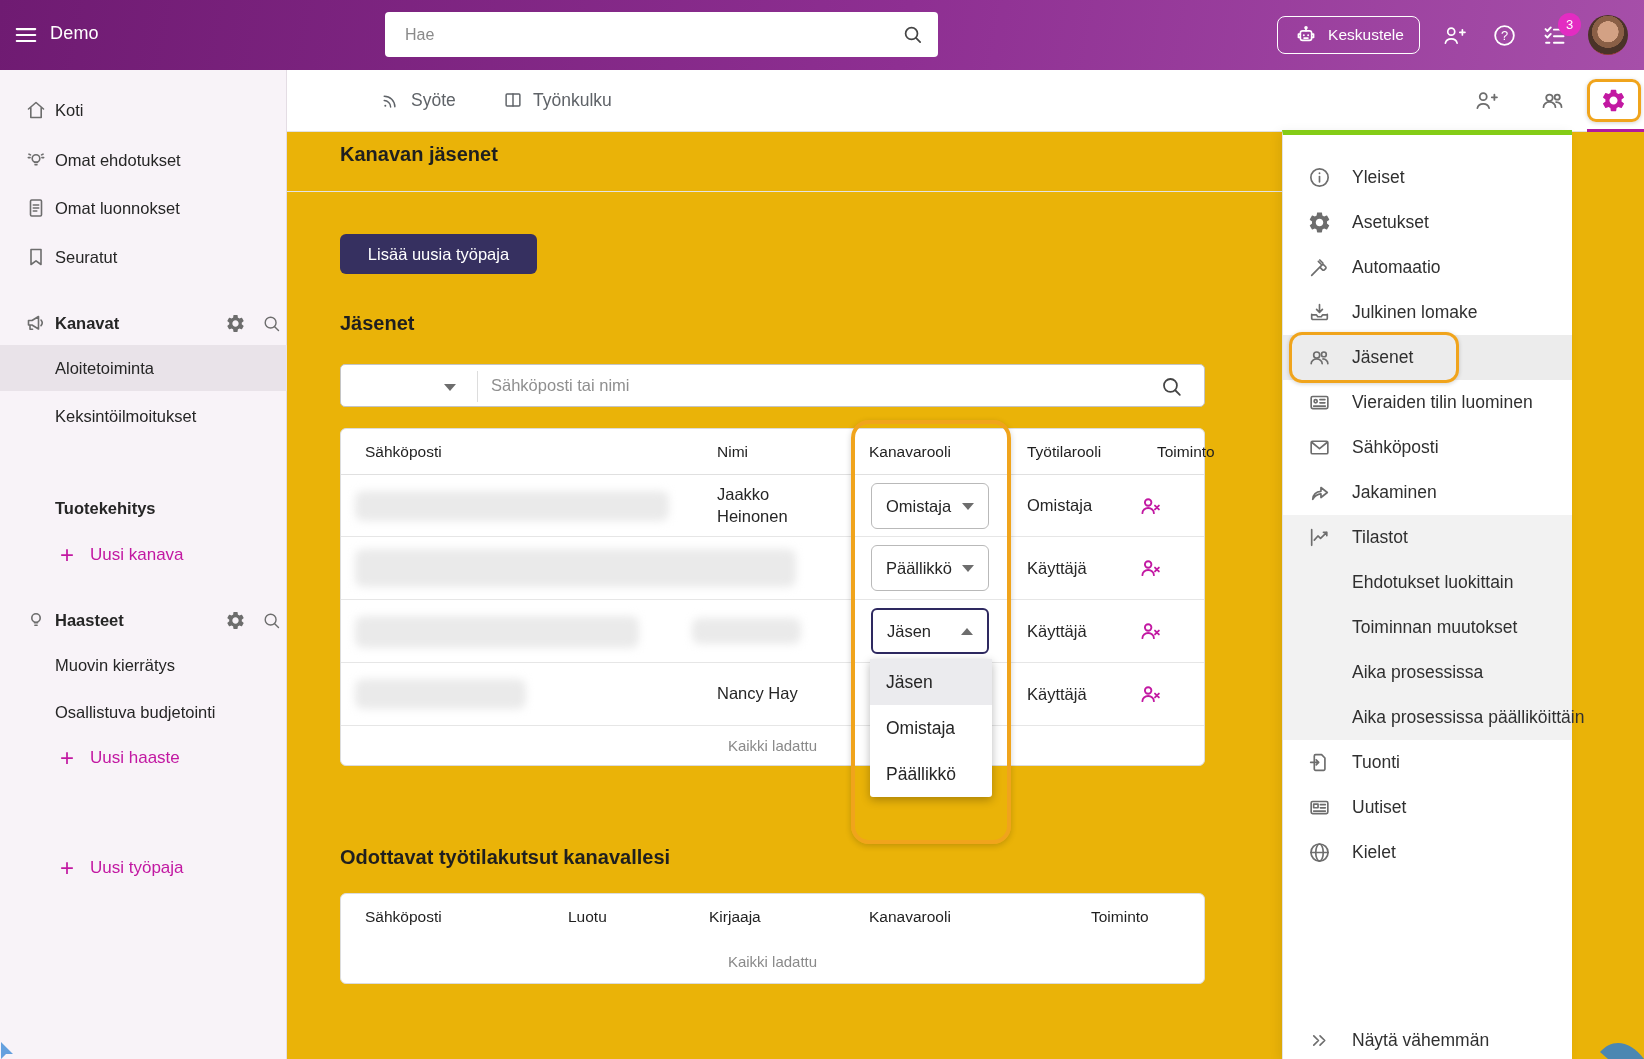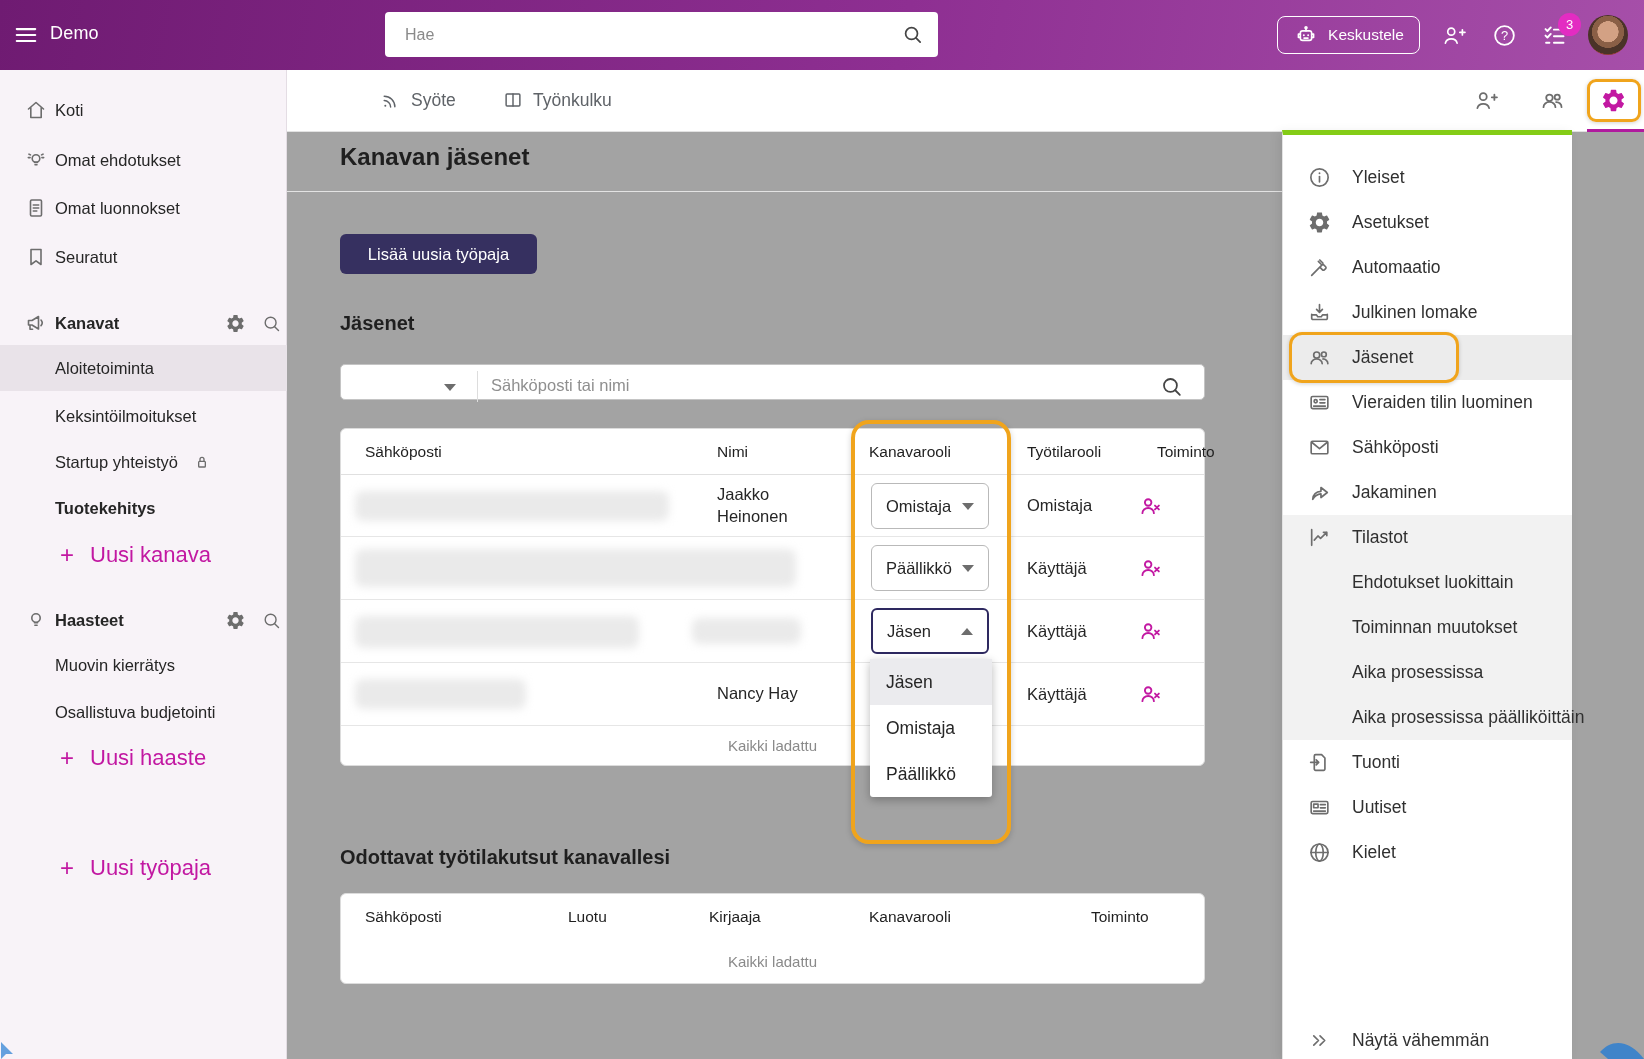--- a/index.html
+++ b/index.html
@@ -1,17 +1,17 @@
 <!DOCTYPE html>
 <html><head>
 <meta charset="utf-8">
 <style>
   * { margin:0; padding:0; box-sizing:border-box; }
   body { font-family:"Liberation Sans", sans-serif; background:#ffffff; }
-  .app { position:relative; width:1644px; height:1059px; overflow:hidden; background:#a3a3a3; }
+  .app { position:relative; width:1644px; height:1059px; overflow:hidden; background:#eab308; }
   svg { display:block; }
   .ic { fill:none; stroke:#6d6d6d; stroke-width:1.6; stroke-linecap:round; stroke-linejoin:round; }
   .ic-w { stroke:#ffffff; }
 
   
   .header { position:absolute; left:0; top:0; width:1644px; height:70px;
     background:linear-gradient(100deg,#6f1b72 0%, #8e2f92 55%, #a64fa9 100%); }
   .hamburger { position:absolute; left:13px; top:22px; width:26px; height:26px; cursor:pointer; }
   .app-title { position:absolute; left:50px; top:23px; color:#fff; font-size:18px; letter-spacing:.2px; }
   .hsearch { position:absolute; left:385px; top:12px; width:553px; height:45px; background:#fff; border-radius:4px; }
@@ -32,40 +32,40 @@
   
   .sidebar { position:absolute; left:0; top:70px; width:287px; height:989px; background:#f8f3f8; border-right:1px solid #e4dde4; }
   .srow { position:absolute; left:0; width:287px; height:44px; display:flex; align-items:center; cursor:pointer; }
   .srow .sic { position:absolute; left:24px; width:24px; height:24px; }
   .srow .slabel { position:absolute; left:55px; font-size:16.5px; color:#262626; white-space:nowrap; }
   .srow .bold { font-weight:bold; }
   .srow .mini { position:absolute; width:21px; height:21px; cursor:pointer; }
   .srow.sel { background:#e9e3e9; }
   .addlink { position:absolute; left:0; width:287px; height:44px; display:flex; align-items:center; cursor:pointer; }
   .addlink .plus { position:absolute; left:60px; font-size:24px; color:#c218a2; font-weight:400; line-height:1; }
-  .addlink .alabel { position:absolute; left:90px; font-size:22px; color:#c218a2; }
+  .addlink .alabel { position:absolute; left:90px; font-size:17px; color:#c218a2; }
   .locki { position:absolute; width:20px; height:20px; }
 
   
   .toolbar { position:absolute; left:287px; top:70px; width:1357px; height:62px; background:#fff; border-bottom:1px solid #e2e2e2; }
   .tab { position:absolute; top:0; height:60px; display:flex; align-items:center; gap:9px; color:#5f6368; font-size:17.5px; cursor:pointer; }
   .t-ic { width:22px; height:22px; }
   .tool-ic { position:absolute; top:17px; width:27px; height:27px; cursor:pointer; }
   .gear-ring { position:absolute; left:1300px; top:9px; width:54px; height:43px; border:3px solid #f0a41c; border-radius:9px;
     box-shadow:0 1px 4px rgba(0,0,0,.18); pointer-events:none; }
   .settings-underline { position:absolute; left:1300px; bottom:-1px; width:57px; height:3px; background:#b01a9e; }
 
   
-  .page-title { position:absolute; left:340px; top:143px; font-size:24px; font-weight:bold; color:#1f1f1f; }
+  .page-title { position:absolute; left:340px; top:143px; font-size:20px; font-weight:bold; color:#1f1f1f; }
   .title-divider { position:absolute; left:287px; top:191px; width:995px; height:1px; background:#e3e3e3; }
   .add-btn { position:absolute; left:340px; top:234px; width:197px; height:40px; background:#363060; color:#fff;
     border:none; border-radius:6px; font-size:16.5px; font-family:inherit; cursor:pointer; }
   .h2 { position:absolute; font-size:20px; font-weight:bold; color:#1f1f1f; }
 
-  .filter-bar { position:absolute; left:340px; top:364px; width:865px; height:36px; border:1px solid #c4c4c4; border-radius:5px; background:#fff; }
+  .filter-bar { position:absolute; left:340px; top:364px; width:865px; height:43px; border:1px solid #c4c4c4; border-radius:5px; background:#fff; }
   .filter-caret { position:absolute; left:103px; top:19px; width:0; height:0; border-left:6px solid transparent;
     border-right:6px solid transparent; border-top:7px solid #6d6d6d; cursor:pointer; }
   .filter-divider { position:absolute; left:136px; top:6px; width:1px; height:31px; background:#ddd; }
   .filter-bar input { position:absolute; left:150px; top:0; width:640px; height:41px; border:none; outline:none;
     font-size:16.5px; color:#333; font-family:inherit; background:transparent; }
   .filter-bar input::placeholder { color:#8f8f8f; }
   .filter-mag { position:absolute; right:20px; top:9px; cursor:pointer; }
 
   .mtable { position:absolute; left:340px; top:428px; width:865px; border:1px solid #dcdcdc; border-radius:6px; background:#fff; }
   .mt-head { display:grid; grid-template-columns:352px 152px 158px 130px 73px; height:46px; align-items:center; border-bottom:1px solid #e0e0e0; }
@@ -227,29 +227,20 @@
           </svg>
         </span>
     </div>
 
     <div class="srow sel" style="top:275px;height:46px">
       <span class="slabel">Aloitetoiminta</span>
     </div>
     <div class="srow" style="top:324px">
       <span class="slabel">Keksintöilmoitukset</span>
     </div>
-    <div class="srow" style="top:370px">
-      <span class="slabel">Startup yhteistyö</span>
-      <span class="locki" style="left:192px;position:absolute">
-          <svg viewBox="0 0 24 24" class="ic">
-            <rect x="8" y="11.2" width="8" height="6.8" rx="1"></rect>
-            <path d="M9.6 11.2V8.8a2.4 2.4 0 0 1 4.8 0v2.4"></path>
-          </svg>
-        </span>
-    </div>
     <div class="srow" style="top:416px">
       <span class="slabel bold">Tuotekehitys</span>
     </div>
     <div class="addlink" style="top:463px">
       <span class="plus">+</span>
       <span class="alabel">Uusi kanava</span>
     </div>
 
     <div class="srow" style="top:528px">
       <span class="sic">

